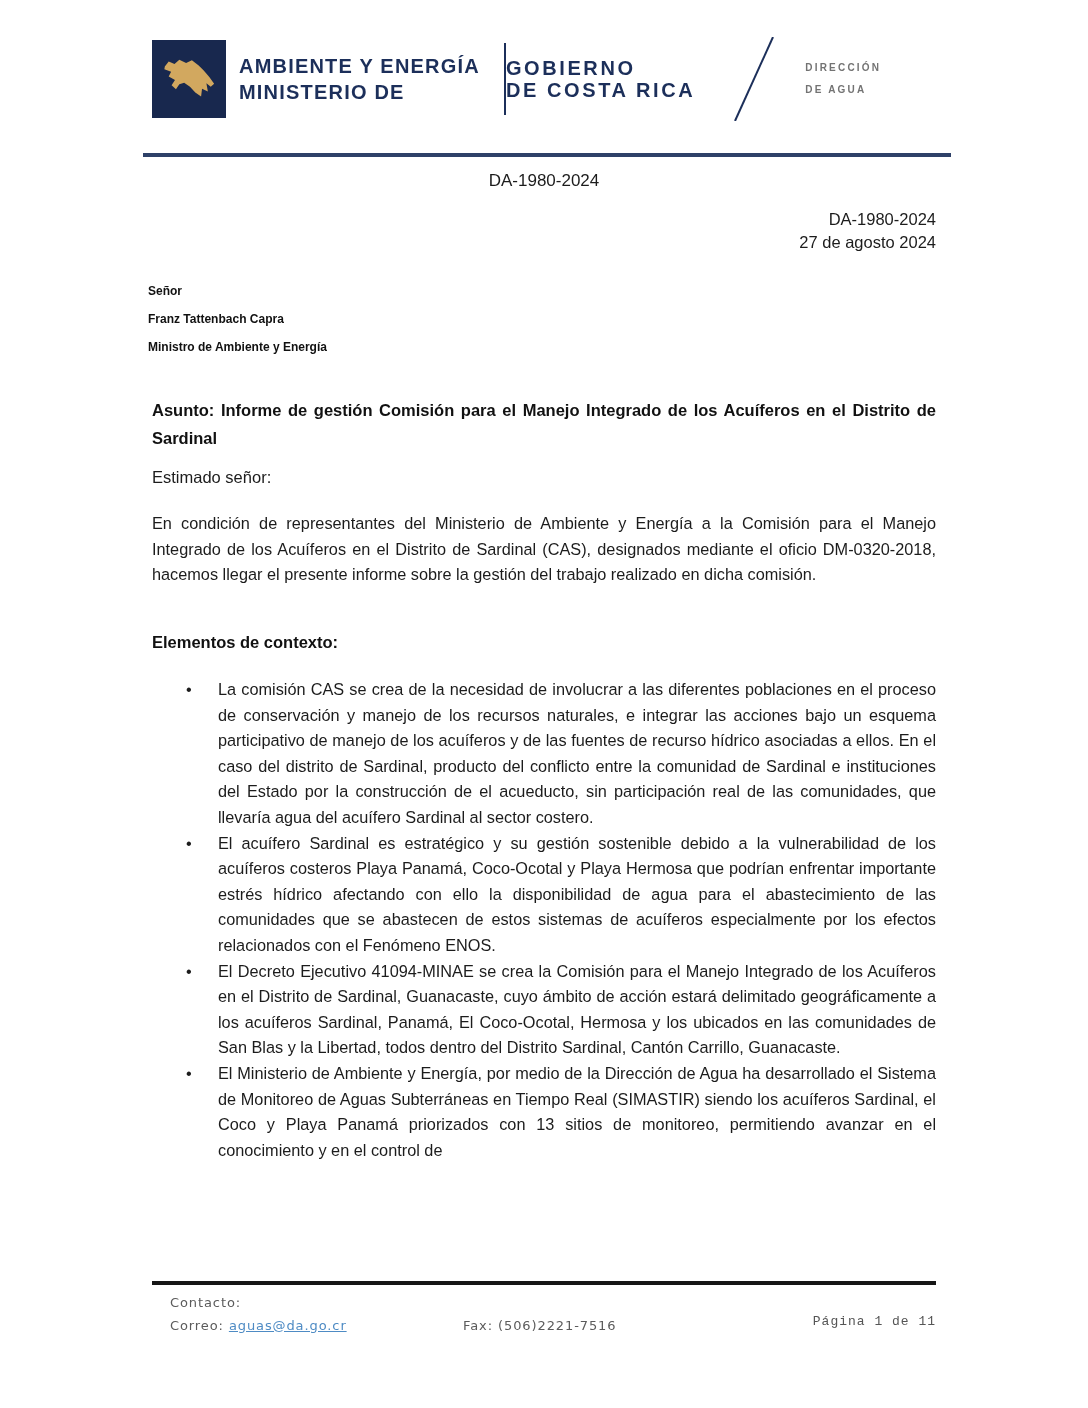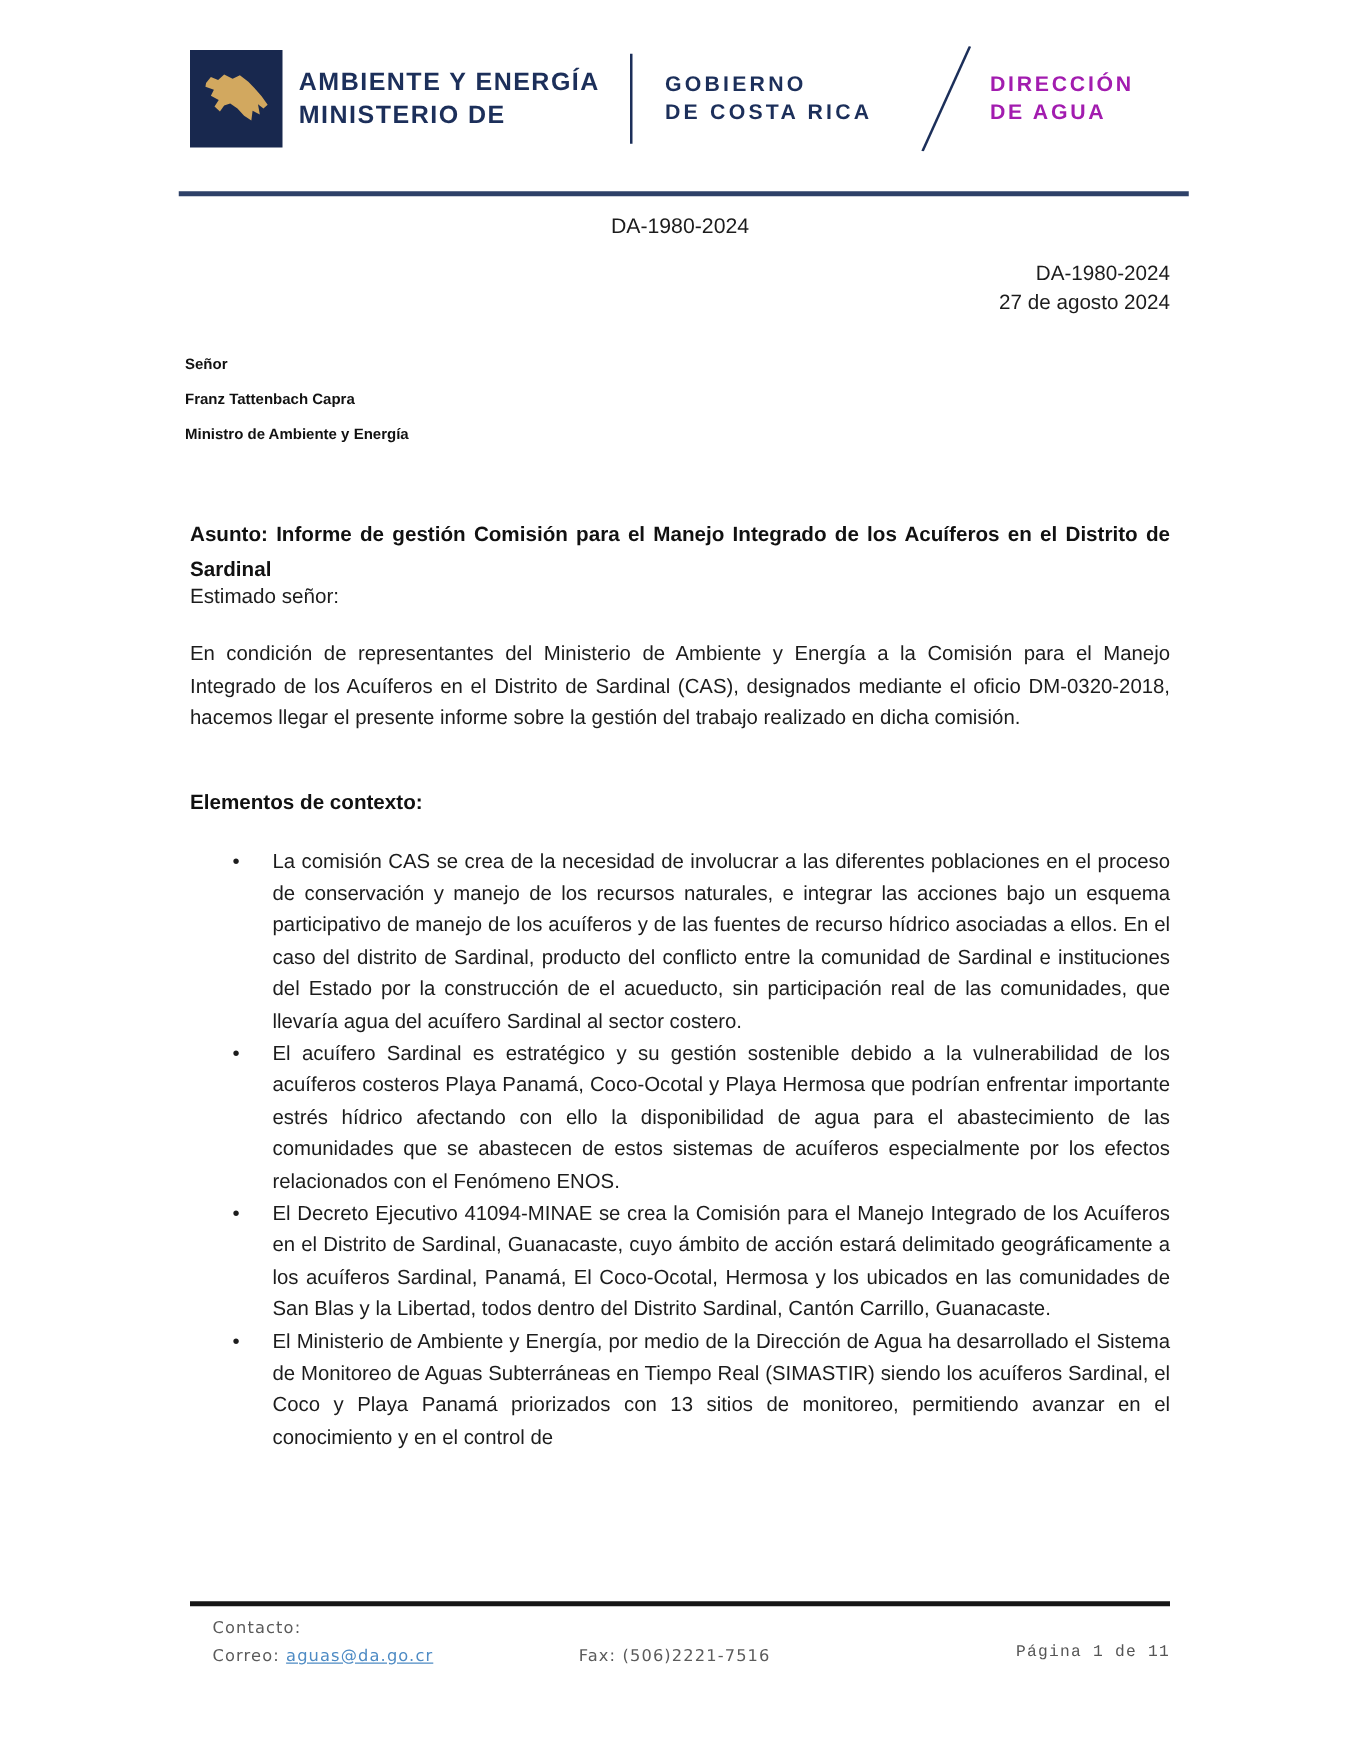--- a/index.html
+++ b/index.html
@@ -44,35 +44,34 @@
     white-space: nowrap;
   }
   .v-divider {
     width: 2px;
     height: 72px;
     background: #1c2f5a;
     margin-left: 24px;
     flex: 0 0 auto;
   }
   .gov-name {
-    margin-left: 26px;
     color: #1c2f5a;
     font-weight: bold;
-    font-size: 17px;
+    font-size: 20px;
     line-height: 22px;
     letter-spacing: 2.6px;
     white-space: nowrap;
   }
   .slash-wrap { margin-left: 36px; flex: 0 0 auto; }
   .slash-wrap svg { display: block; }
   .dir-name {
-    margin-left: 12px;
-    color: #a21caf;
+    margin-left: 28px;
+    color: #737373;
     font-weight: 600;
-    font-size: 17px;
+    font-size: 10px;
     line-height: 22px;
     letter-spacing: 2.2px;
     white-space: nowrap;
   }
 
   .header-rule {
     position: absolute;
     top: 153px;
     left: 143px;
     width: 808px;
@@ -113,21 +112,20 @@
   .subject {
     position: absolute;
     top: 396px;
     left: 152px;
     width: 784px;
     font-weight: bold;
     font-size: 16.5px;
     line-height: 28px;
     text-align: justify;
     color: #111;
-    margin-top: 18px;
   }
   .greeting {
     position: absolute;
     top: 468px;
     left: 152px;
     font-size: 16.5px;
   }
   .intro-paragraph {
     position: absolute;
     top: 511px;

